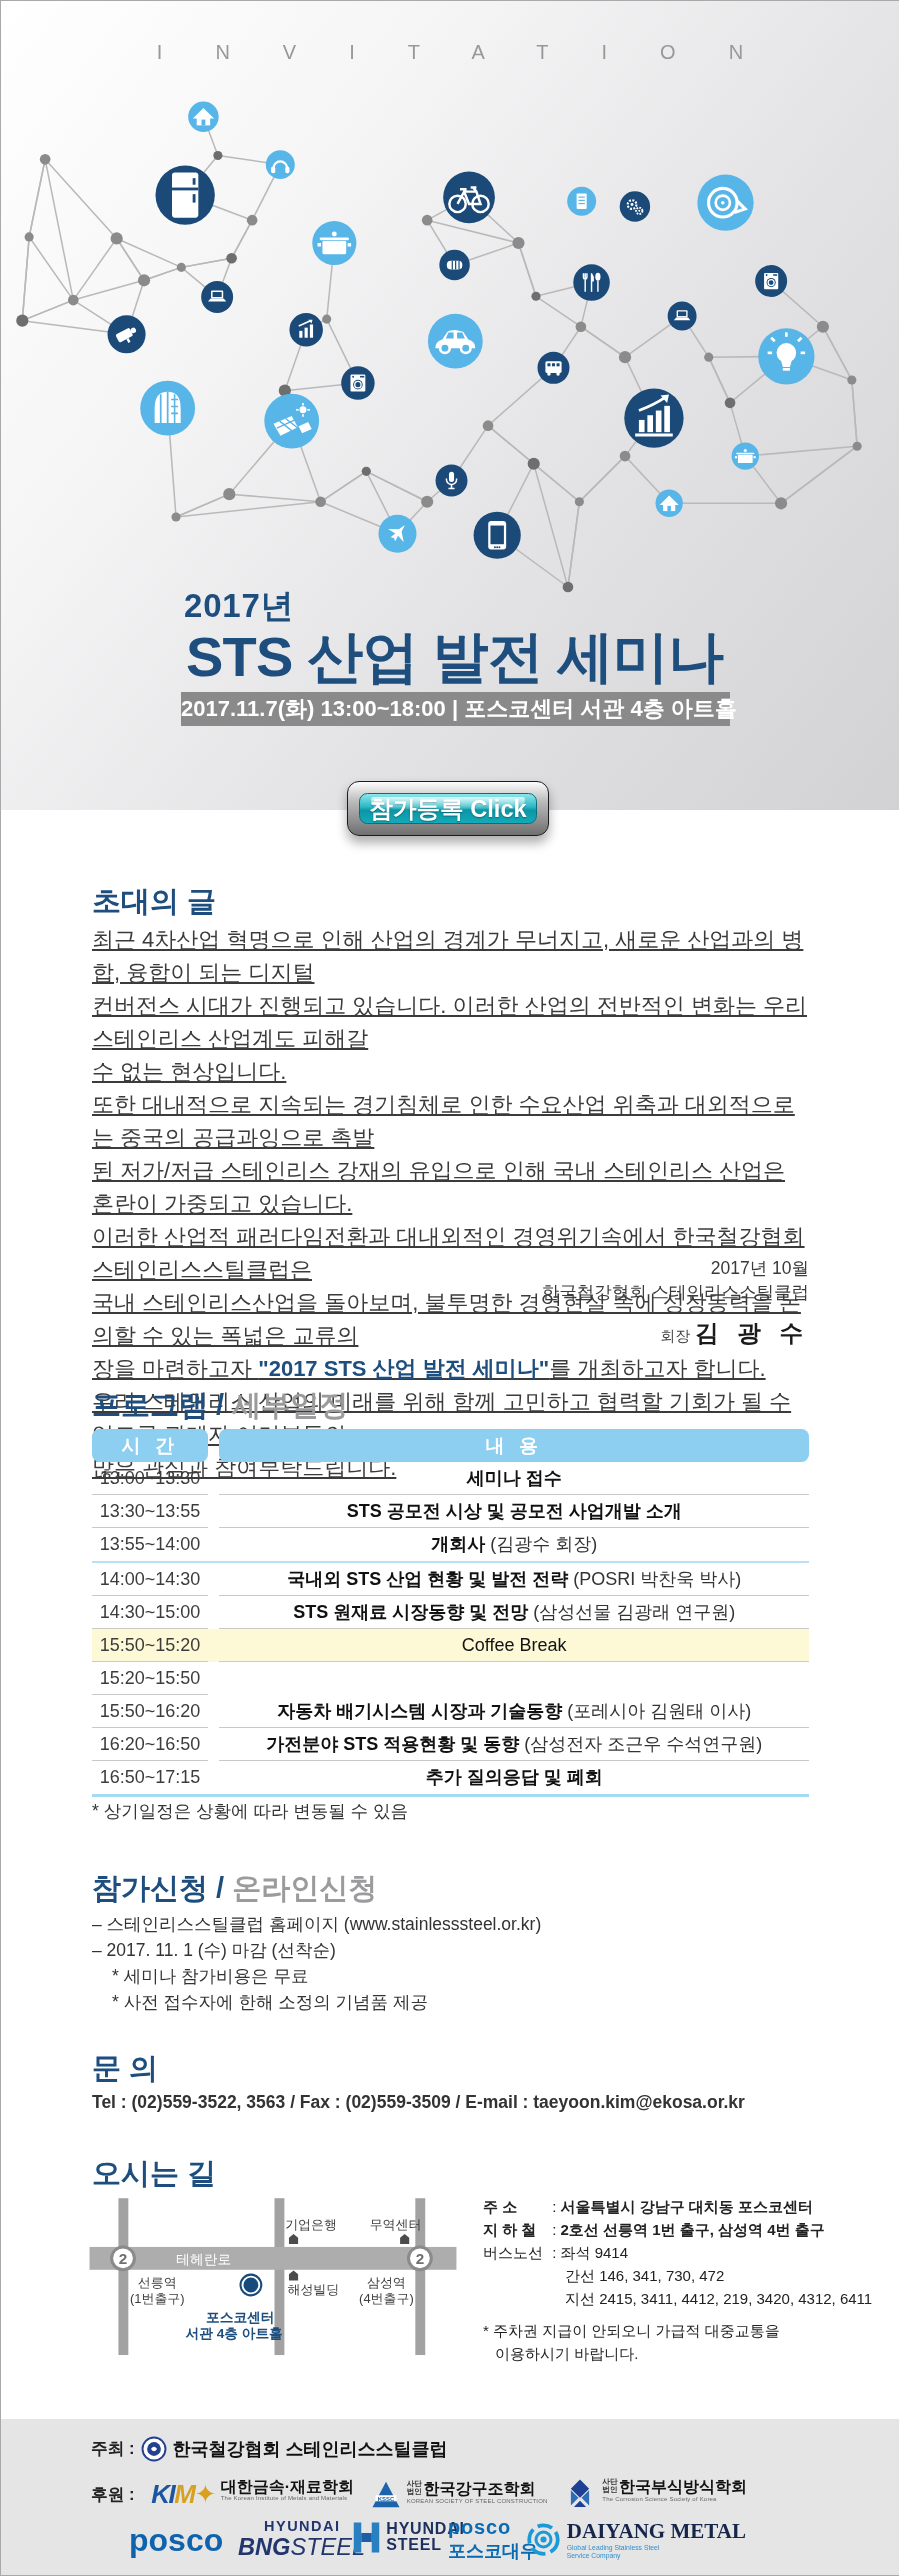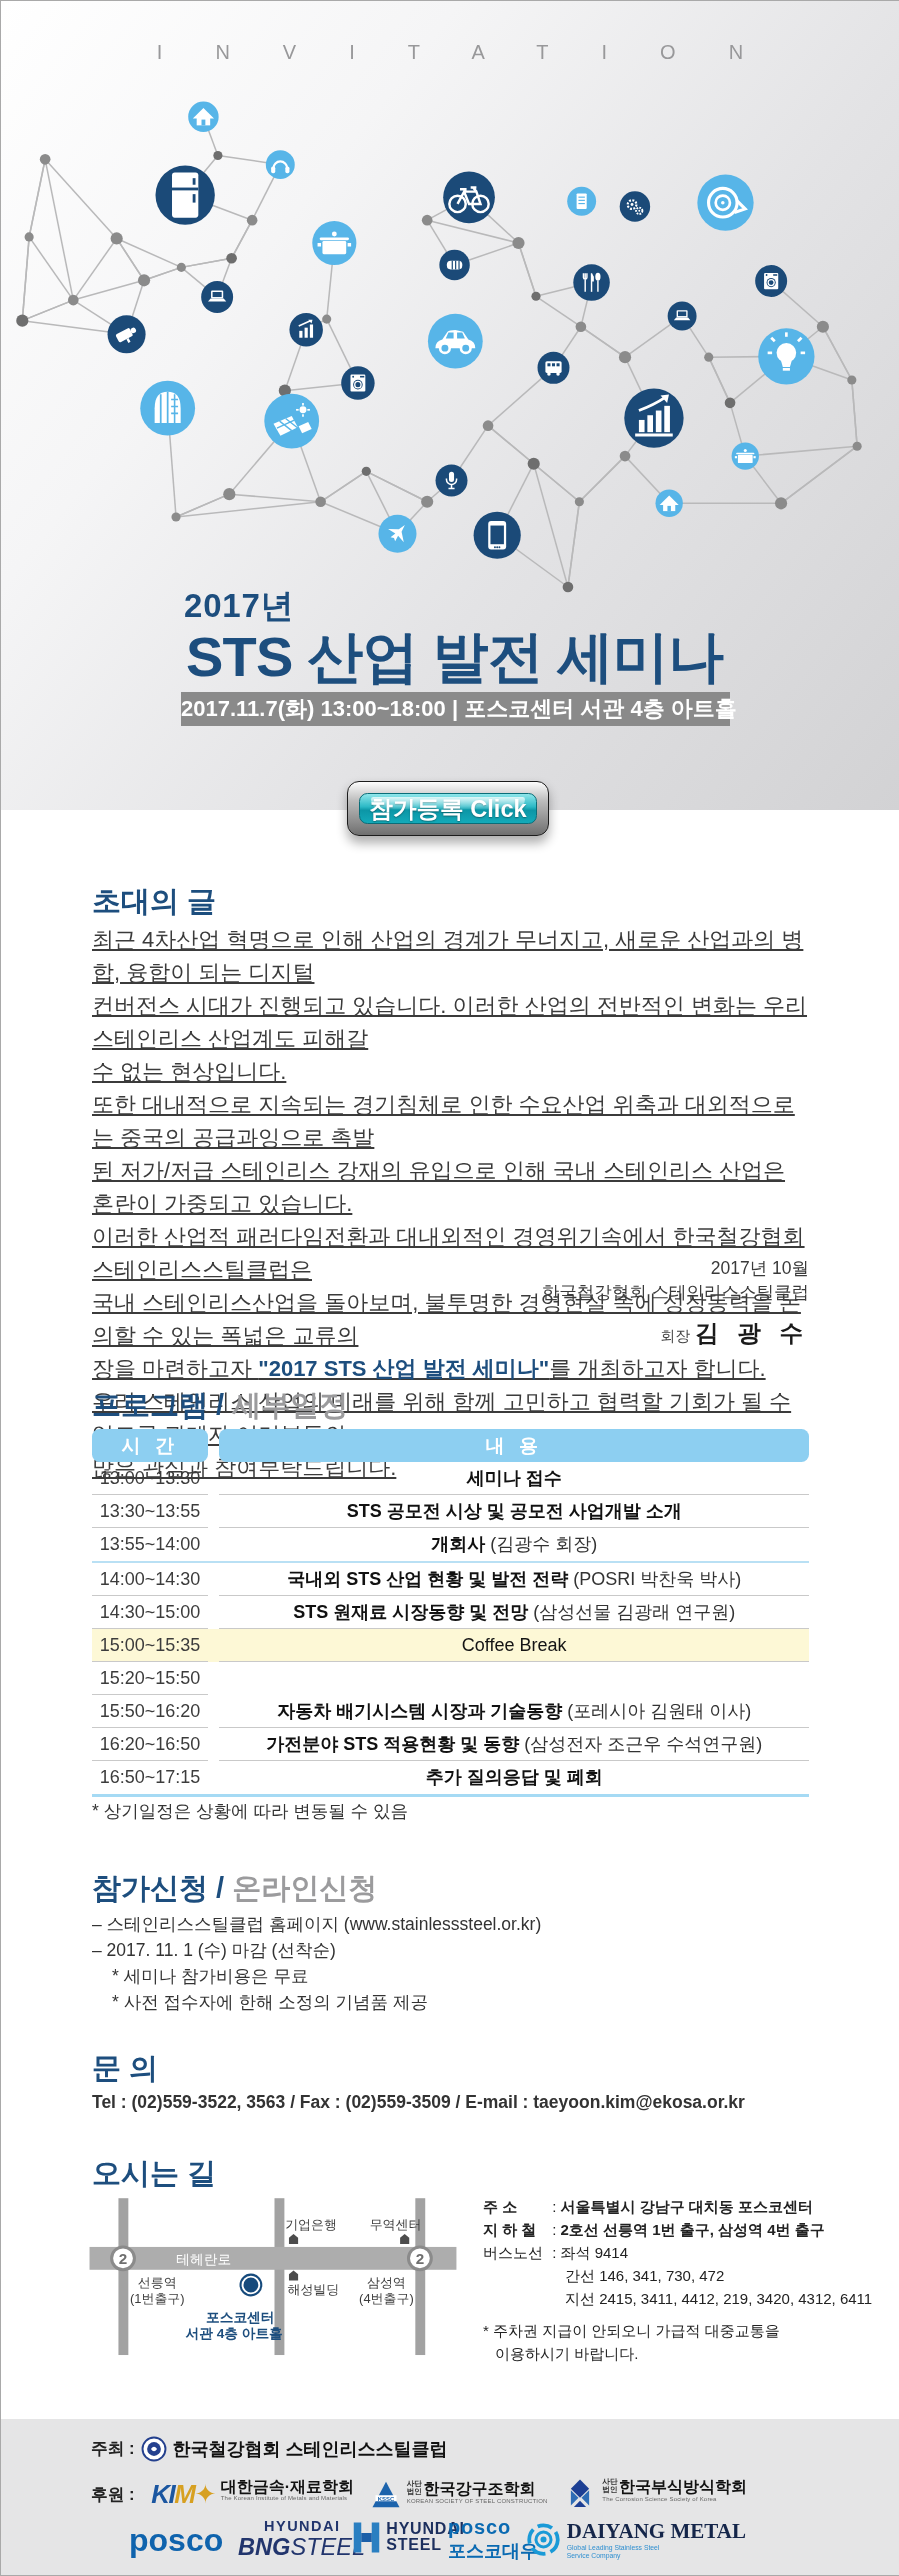--- a/index.html
+++ b/index.html
@@ -539,21 +539,21 @@
         <div class="sep-blue"></div>
         <div class="sched-row">
           <div class="cell time">14:00~14:30</div>
           <div class="cell content"><b>국내외 STS 산업 현황 및 발전 전략</b><span class="note"> (POSRI 박찬욱 박사)</span></div>
         </div>
         <div class="sched-row">
           <div class="cell time">14:30~15:00</div>
           <div class="cell content"><b>STS 원재료 시장동향 및 전망</b><span class="note"> (삼성선물 김광래 연구원)</span></div>
         </div>
         <div class="sched-row hl">
-          <div class="cell time">15:00~15:35</div>
+          <div class="cell time">15:50~15:20</div>
           <div class="cell content"><span>Coffee Break</span></div>
         </div>
         <div class="sched-row">
           <div class="cell time">15:20~15:50</div>
         </div>
         <div class="sched-row">
           <div class="cell time">15:50~16:20</div>
           <div class="cell content"><b>자동차 배기시스템 시장과 기술동향</b><span class="note"> (포레시아 김원태 이사)</span></div>
         </div>
         <div class="sched-row">

